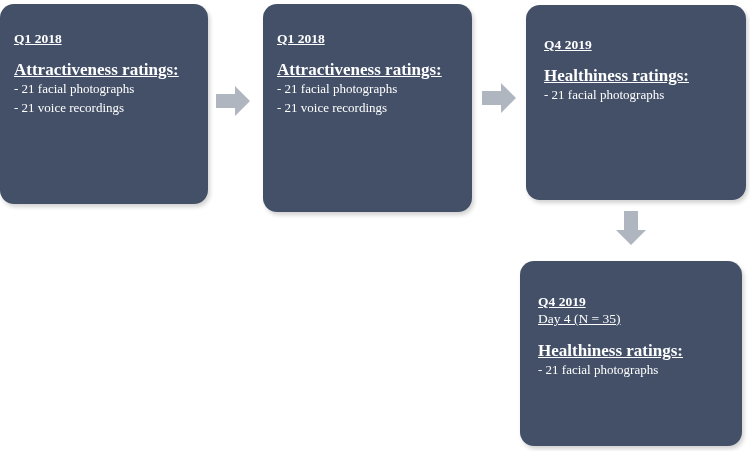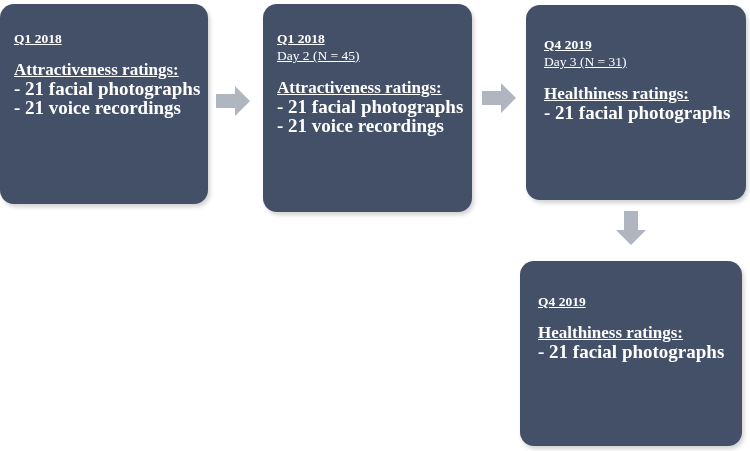--- a/index.html
+++ b/index.html
@@ -49,22 +49,22 @@
   }
   .section-title {
     font-weight: bold;
     font-size: 17px;
     line-height: 18px;
     text-decoration: underline;
     text-underline-offset: 1px;
     white-space: nowrap;
   }
   .bullet {
-    font-weight: bold;
-    font-size: 19px;
+    font-weight: normal;
+    font-size: 13px;
     line-height: 19px;
     white-space: nowrap;
   }
 
   
   #box-1 { left: 0px;   top: 4px;   width: 208px; height: 200px; }
   #box-2 { left: 263px; top: 4px;   width: 209px; height: 208px; }
   #box-3 { left: 526px; top: 5px;   width: 220px; height: 195px; }
   #box-4 { left: 520px; top: 261px; width: 222px; height: 185px; }
 
@@ -102,52 +102,51 @@
 
   <div class="arrow-right" id="arrow-1">
     <svg width="34" height="30" viewBox="0 0 34 30" aria-hidden="true">
       <polygon points="0,8 19,8 19,0 34,15 19,30 19,22 0,22" fill="#b0b6c0"></polygon>
     </svg>
   </div>
 
   <div class="box" id="box-2">
     <div class="box-inner">
       <div class="hdr">Q1 2018</div>
-      <div class="sub">Day 2 (N = 45)</div>
       <div class="gap"></div>
       <div class="section-title">Attractiveness ratings:</div>
       <div class="bullet">- 21 facial photographs</div>
       <div class="bullet">- 21 voice recordings</div>
     </div>
   </div>
 
   <div class="arrow-right" id="arrow-2">
     <svg width="34" height="30" viewBox="0 0 34 30" aria-hidden="true">
       <polygon points="0,8 19,8 19,0 34,15 19,30 19,22 0,22" fill="#b0b6c0"></polygon>
     </svg>
   </div>
 
   <div class="box" id="box-3">
     <div class="box-inner">
       <div class="hdr">Q4 2019</div>
-      <div class="sub">Day 3 (N = 31)</div>
       <div class="gap"></div>
       <div class="section-title">Healthiness ratings:</div>
       <div class="bullet">- 21 facial photographs</div>
     </div>
   </div>
 
   <div class="arrow-down" id="arrow-3">
     <svg width="30" height="34" viewBox="0 0 30 34" aria-hidden="true">
       <polygon points="8,0 22,0 22,19 30,19 15,34 0,19 8,19" fill="#b0b6c0"></polygon>
     </svg>
   </div>
 
   <div class="box" id="box-4">
     <div class="box-inner">
       <div class="hdr">Q4 2019</div>
+      <div class="sub">Day 4 (N = 35)</div>
       <div class="gap"></div>
       <div class="section-title">Healthiness ratings:</div>
       <div class="bullet">- 21 facial photographs</div>
     </div>
   </div>
 
 </div>
 
 </body></html>

